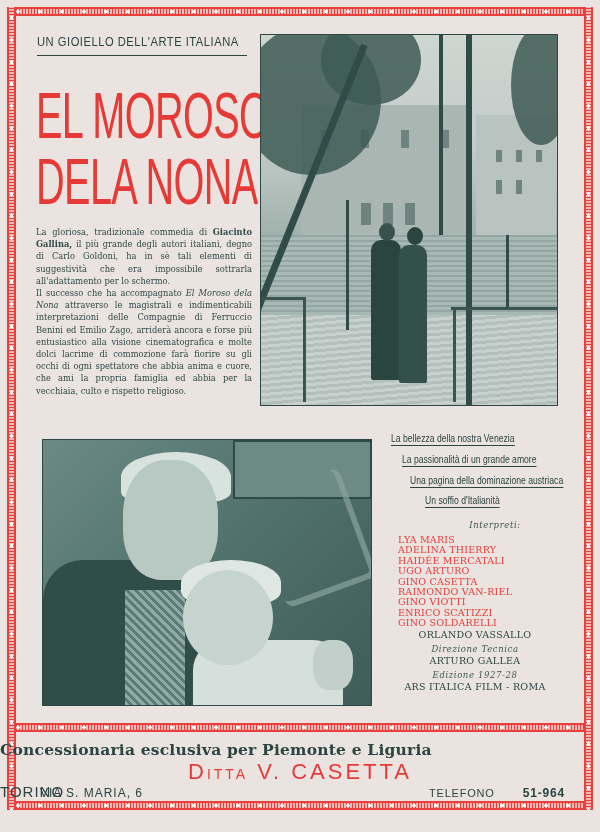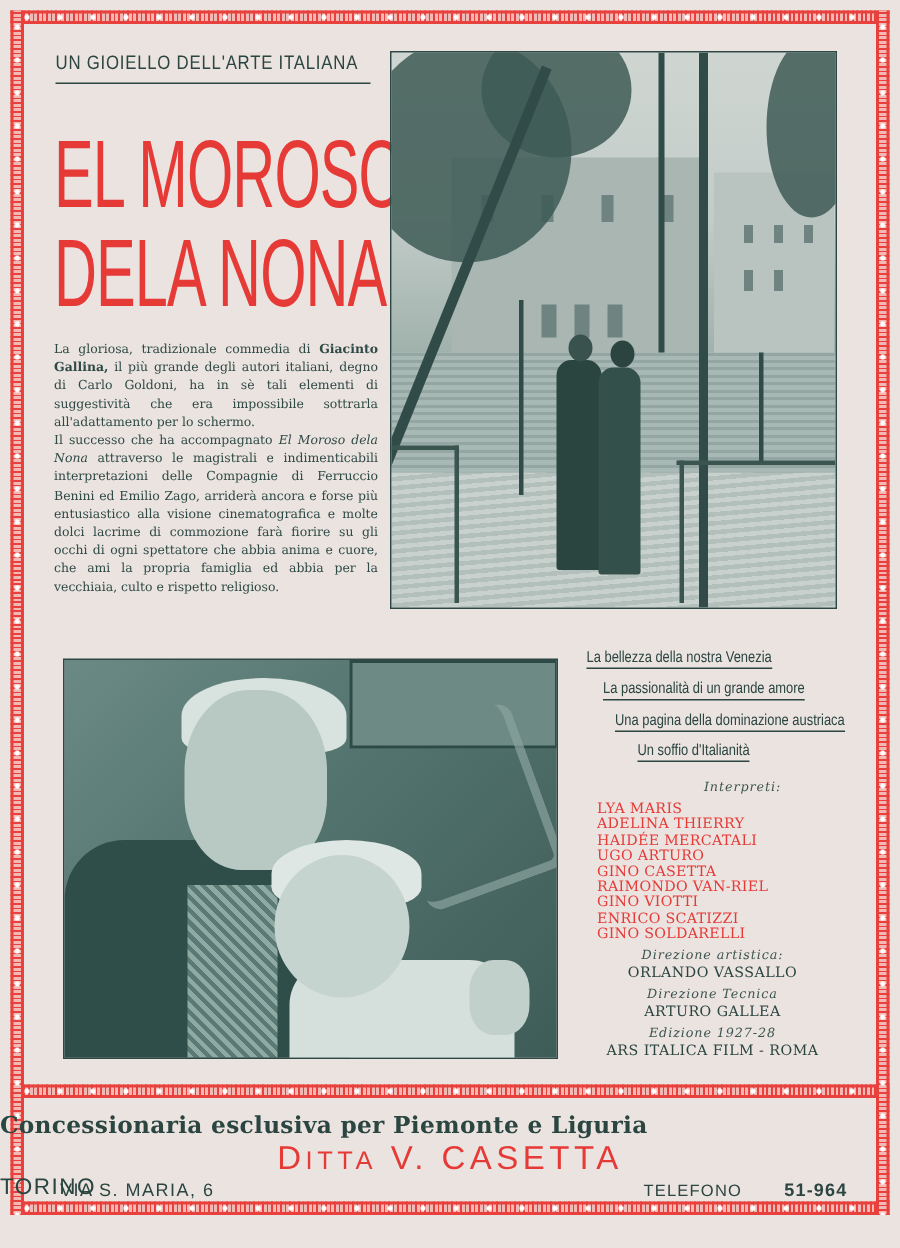--- a/index.html
+++ b/index.html
@@ -147,21 +147,21 @@
   .footer-line1 {
     position: absolute; left: 0; right: 0; top: 740px; text-align: left;
     font-family: "DejaVu Serif", serif; font-weight: bold;
     font-size: 15.5px; color: #2b4541; letter-spacing: 0.2px;
   }
   .footer-brand {
     position: absolute; left: 0; right: 0; top: 759px; text-align: center;
     font-family: "Liberation Sans", sans-serif;
     font-size: 22px; color: #e63a37; letter-spacing: 3px;
   }
-  .footer-brand .sc { font-size: 17px; }
+  .footer-brand .sc { font-size: 14px; }
   .footer-addr {
     position: absolute; left: 40px; top: 786px;
     font-family: "Liberation Sans", sans-serif; font-size: 12px; color: #2b4541; letter-spacing: 1px;
   }
   .footer-city {
     position: absolute; left: 0; right: 0; top: 783px; 
     font-family: Liberation Sans, sans-serif; font-size: 15px; color: #2b4541; letter-spacing: 1px;
   }
   .footer-phone {
     position: absolute; right: 35px; top: 786px;
@@ -252,21 +252,20 @@
       <div class="cast-item">LYA MARIS</div>
       <div class="cast-item">ADELINA THIERRY</div>
       <div class="cast-item">HAIDÉE MERCATALI</div>
       <div class="cast-item">UGO ARTURO</div>
       <div class="cast-item">GINO CASETTA</div>
       <div class="cast-item">RAIMONDO VAN-RIEL</div>
       <div class="cast-item">GINO VIOTTI</div>
       <div class="cast-item">ENRICO SCATIZZI</div>
       <div class="cast-item">GINO SOLDARELLI</div>
     </div>
-    <div class="credit-label" style="margin-top:3px;">Direzione artistica:</div>
     <div class="credit-name">ORLANDO VASSALLO</div>
     <div class="credit-label">Direzione Tecnica</div>
     <div class="credit-name">ARTURO GALLEA</div>
     <div class="credit-label">Edizione 1927-28</div>
     <div class="credit-name">ARS ITALICA FILM - ROMA</div>
   </div>
 
   <div class="footer-line1">Concessionaria esclusiva per Piemonte e Liguria</div>
   <div class="footer-brand">
     <span>D</span><span class="sc">ITTA</span> <span>V. CASETTA</span>

